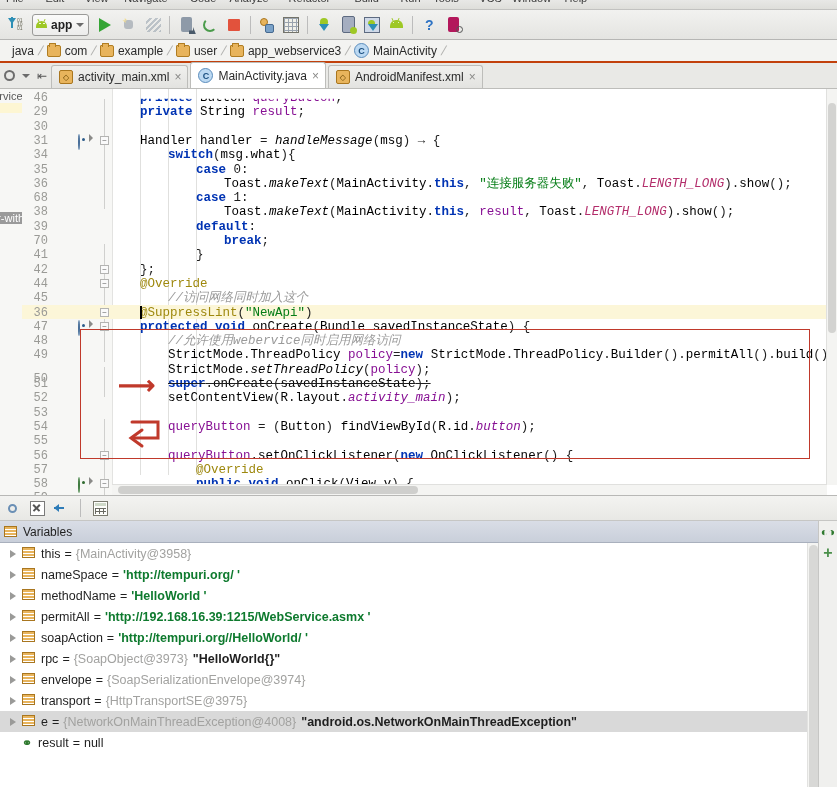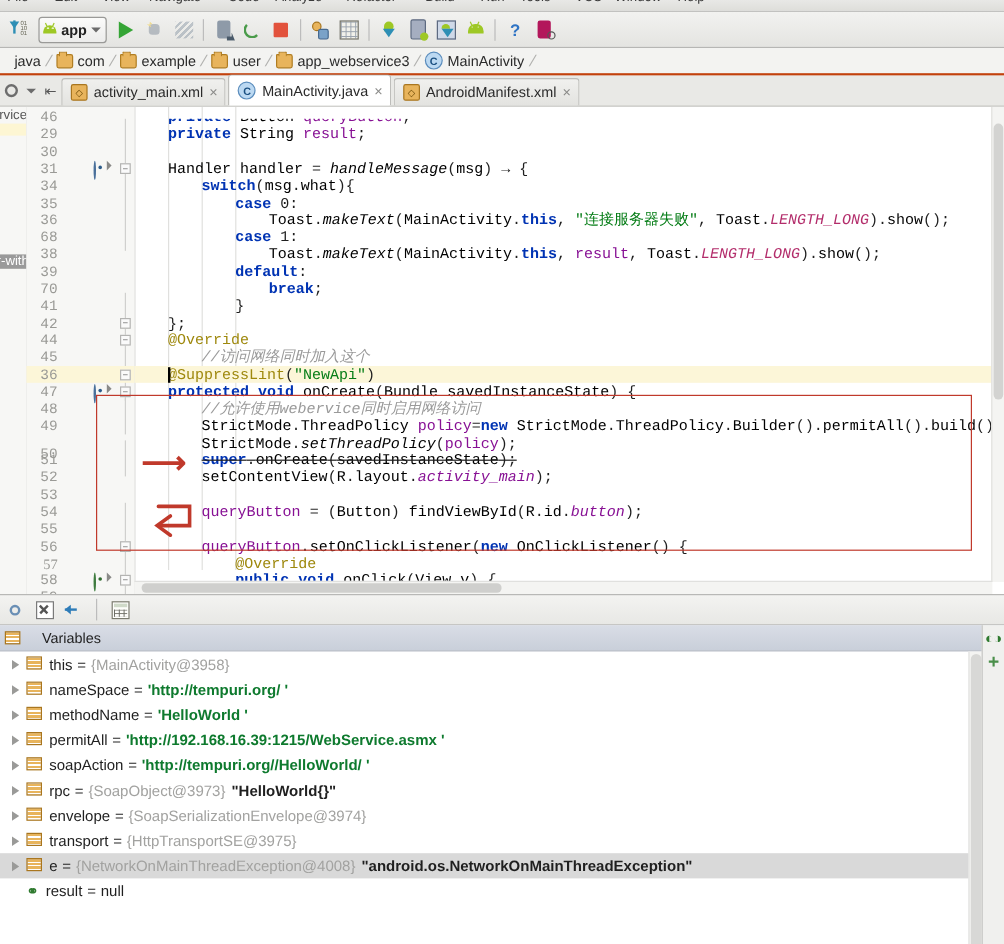--- a/index.html
+++ b/index.html
@@ -351,21 +351,21 @@
   .x-ico:before{transform:rotate(45deg);} .x-ico:after{transform:rotate(-45deg);}
 
   #vars-header {
     height: 22px;
     background: linear-gradient(#d9dde6,#c9cfda);
     border-bottom: 1px solid #a9b0bd;
     display: flex; align-items: center;
     padding: 0 4px;
     box-sizing: border-box;
   }
-  #vars-header .title { font-size: 12px; color: #1f1f1f; margin-left: 18px; }
+  #vars-header .title { font-size: 12px; color: #1f1f1f; margin-left: 6px; }
   #vars-header .right-tools { margin-left: auto; display:flex; align-items:center; gap:6px; }
   .stack-ico {
     width: 13px; height: 11px;
     background: repeating-linear-gradient(#e8b45c 0 2px, #fff 2px 3px);
     border: 1px solid #a9761f;
     box-sizing: border-box;
   }
   .pin-ico { font-size:11px; color:#555; }
 
   #vars-body {
@@ -648,21 +648,21 @@
       <div class="ln" style="top: 245.1px;">48</div>
       <div class="ln" style="top: 259.4px;">49</div>
       <div class="ln" style="top: 283px;">50</div>
       <div class="ln" style="top: 288px;">51</div>
       <div class="ln" style="top: 302.3px;">52</div>
       <div class="ln" style="top: 316.6px;">53</div>
       <div class="ln" style="top: 330.9px;">54</div>
       <div class="ln" style="top: 345.2px;">55</div>
       <div class="ln" style="top: 359.5px;">56</div>
       <div class="fold" style="top: 361.5px;">−</div>
-      <div class="ln" style="top: 373.8px; font-family: Liberation Serif, serif;">57</div>
+      <div class="ln" style="top: 373.8px;">57</div>
       <div class="ln" style="top: 388.1px;">58</div>
       <div class="gico" style="top: 389.1px;"><span class="bp-dot green"><span class="bp-arrow"></span></span></div>
       <div class="fold" style="top: 390.1px;">−</div>
       <div class="ln" style="top: 402.4px;">59</div>
     </div>
 
   <div id="code"><div class="indent-guide" style="left: 28px; top: 0px; bottom: 10px;"></div><div class="indent-guide" style="left: 56px; top: 0px; bottom: 10px;"></div><div class="indent-guide" style="left: 84px; top: 0px; bottom: 10px;"></div><div class="cl" style="top: 2px; clip-path: inset(55% 0px 0px);"><span style="display:inline-block;width:28px"></span><span class="kw">private</span><span class="plain"> </span><span class="id">Button</span><span class="plain"> </span><span class="fld">queryButton</span><span class="plain">;</span></div><div class="cl" style="top: 16.3px;"><span style="display:inline-block;width:28px"></span><span class="kw">private</span><span class="plain"> </span><span class="id">String</span><span class="plain"> </span><span class="fld">result</span><span class="plain">;</span></div><div class="cl" style="top: 30.6px;"><span style="display:inline-block;width:0px"></span></div><div class="cl" style="top: 44.9px;"><span style="display:inline-block;width:28px"></span><span class="id">Handler</span><span class="plain"> </span><span class="id">handler</span><span class="plain"> </span><span class="plain">=</span><span class="plain"> </span><span class="meth">handleMessage</span><span class="plain">(</span><span class="id">msg</span><span class="plain">)</span><span class="plain"> </span><span class="plain">→</span><span class="plain"> </span><span class="plain">{</span></div><div class="cl" style="top: 59.2px;"><span style="display:inline-block;width:56px"></span><span class="kw">switch</span><span class="plain">(</span><span class="id">msg</span><span class="plain">.</span><span class="id">what</span><span class="plain">){</span></div><div class="cl" style="top: 73.5px;"><span style="display:inline-block;width:84px"></span><span class="kw">case</span><span class="plain"> </span><span class="plain">0:</span></div><div class="cl" style="top: 87.8px;"><span style="display:inline-block;width:112px"></span><span class="id">Toast</span><span class="plain">.</span><span class="meth">makeText</span><span class="plain">(</span><span class="id">MainActivity</span><span class="plain">.</span><span class="kw">this</span><span class="plain">,</span><span class="plain"> </span><span class="str">"连接服务器失败"</span><span class="plain">,</span><span class="plain"> </span><span class="id">Toast</span><span class="plain">.</span><span class="statr">LENGTH_LONG</span><span class="plain">).</span><span class="id">show</span><span class="plain">();</span></div><div class="cl" style="top: 102.1px;"><span style="display:inline-block;width:84px"></span><span class="kw">case</span><span class="plain"> </span><span class="plain">1:</span></div><div class="cl" style="top: 116.4px;"><span style="display:inline-block;width:112px"></span><span class="id">Toast</span><span class="plain">.</span><span class="meth">makeText</span><span class="plain">(</span><span class="id">MainActivity</span><span class="plain">.</span><span class="kw">this</span><span class="plain">,</span><span class="plain"> </span><span class="fld">result</span><span class="plain">,</span><span class="plain"> </span><span class="id">Toast</span><span class="plain">.</span><span class="statr">LENGTH_LONG</span><span class="plain">).</span><span class="id">show</span><span class="plain">();</span></div><div class="cl" style="top: 130.7px;"><span style="display:inline-block;width:84px"></span><span class="kw">default</span><span class="plain">:</span></div><div class="cl" style="top: 145px;"><span style="display:inline-block;width:112px"></span><span class="kw">break</span><span class="plain">;</span></div><div class="cl" style="top: 159.3px;"><span style="display:inline-block;width:84px"></span><span class="plain">}</span></div><div class="cl" style="top: 173.6px;"><span style="display:inline-block;width:28px"></span><span class="plain">};</span></div><div class="cl" style="top: 187.9px;"><span style="display:inline-block;width:28px"></span><span class="ann">@Override</span></div><div class="cl" style="top: 202.2px;"><span style="display:inline-block;width:56px"></span><span class="cmt">//访问网络同时加入这个</span></div><div class="hlrow" style="top: 215.5px;"></div><div class="cl" style="top: 216.5px;"><span style="display:inline-block;width:28px"></span><span class="ann">@SuppressLint</span><span class="plain">(</span><span class="str">"NewApi"</span><span class="plain">)</span></div><div style="position: absolute; width: 1.5px; height: 13px; background: rgb(0, 0, 0); left: 28px; top: 216.5px;"></div><div class="cl" style="top: 230.8px;"><span style="display:inline-block;width:28px"></span><span class="kw">protected</span><span class="plain"> </span><span class="kw">void</span><span class="plain"> </span><span class="id">onCreate</span><span class="plain">(</span><span class="id">Bundle</span><span class="plain"> </span><span class="id">savedInstanceState</span><span class="plain">)</span><span class="plain"> </span><span class="plain">{</span></div><div class="cl" style="top: 245.1px;"><span style="display:inline-block;width:56px"></span><span class="cmt">//允许使用webervice同时启用网络访问</span></div><div class="cl" style="top: 259.4px;"><span style="display:inline-block;width:56px"></span><span class="id">StrictMode</span><span class="plain">.</span><span class="id">ThreadPolicy</span><span class="plain"> </span><span class="fld">policy</span><span class="plain">=</span><span class="kw">new</span><span class="plain"> </span><span class="id">StrictMode</span><span class="plain">.</span><span class="id">ThreadPolicy</span><span class="plain">.</span><span class="id">Builder</span><span class="plain">().</span><span class="id">permitAll</span><span class="plain">().</span><span class="id">build</span><span class="plain">();</span></div><div class="cl" style="top: 273.7px;"><span style="display:inline-block;width:56px"></span><span class="id">StrictMode</span><span class="plain">.</span><span class="meth">setThreadPolicy</span><span class="plain">(</span><span class="fld">policy</span><span class="plain">);</span></div><div class="cl" style="top: 288px;"><span style="display:inline-block;width:56px"></span><span class="strike"><span class="kw">super</span><span class="plain">.</span><span class="id">onCreate</span><span class="plain">(</span><span class="id">savedInstanceState</span><span class="plain">);</span></span></div><div class="cl" style="top: 302.3px;"><span style="display:inline-block;width:56px"></span><span class="id">setContentView</span><span class="plain">(</span><span class="id">R</span><span class="plain">.</span><span class="id">layout</span><span class="plain">.</span><span class="stat">activity_main</span><span class="plain">);</span></div><div class="cl" style="top: 316.6px;"><span style="display:inline-block;width:0px"></span></div><div class="cl" style="top: 330.9px;"><span style="display:inline-block;width:56px"></span><span class="fld">queryButton</span><span class="plain"> </span><span class="plain">=</span><span class="plain"> </span><span class="plain">(</span><span class="id">Button</span><span class="plain">)</span><span class="plain"> </span><span class="id">findViewById</span><span class="plain">(</span><span class="id">R</span><span class="plain">.</span><span class="id">id</span><span class="plain">.</span><span class="stat">button</span><span class="plain">);</span></div><div class="cl" style="top: 345.2px;"><span style="display:inline-block;width:0px"></span></div><div class="cl" style="top: 359.5px;"><span style="display:inline-block;width:56px"></span><span class="fld">queryButton</span><span class="plain">.</span><span class="id">setOnClickListener</span><span class="plain">(</span><span class="kw">new</span><span class="plain"> </span><span class="id">OnClickListener</span><span class="plain">()</span><span class="plain"> </span><span class="plain">{</span></div><div class="cl" style="top: 373.8px;"><span style="display:inline-block;width:84px"></span><span class="ann">@Override</span></div><div class="cl" style="top: 388.1px;"><span style="display:inline-block;width:84px"></span><span class="kw">public</span><span class="plain"> </span><span class="kw">void</span><span class="plain"> </span><span class="id">onClick</span><span class="plain">(</span><span class="id">View</span><span class="plain"> </span><span class="id">v</span><span class="plain">)</span><span class="plain"> </span><span class="plain">{</span></div></div>
 
   <div id="ann-box"></div>
   <div class="red-arrow" style="left:118px;top:283px;">⟶</div>

